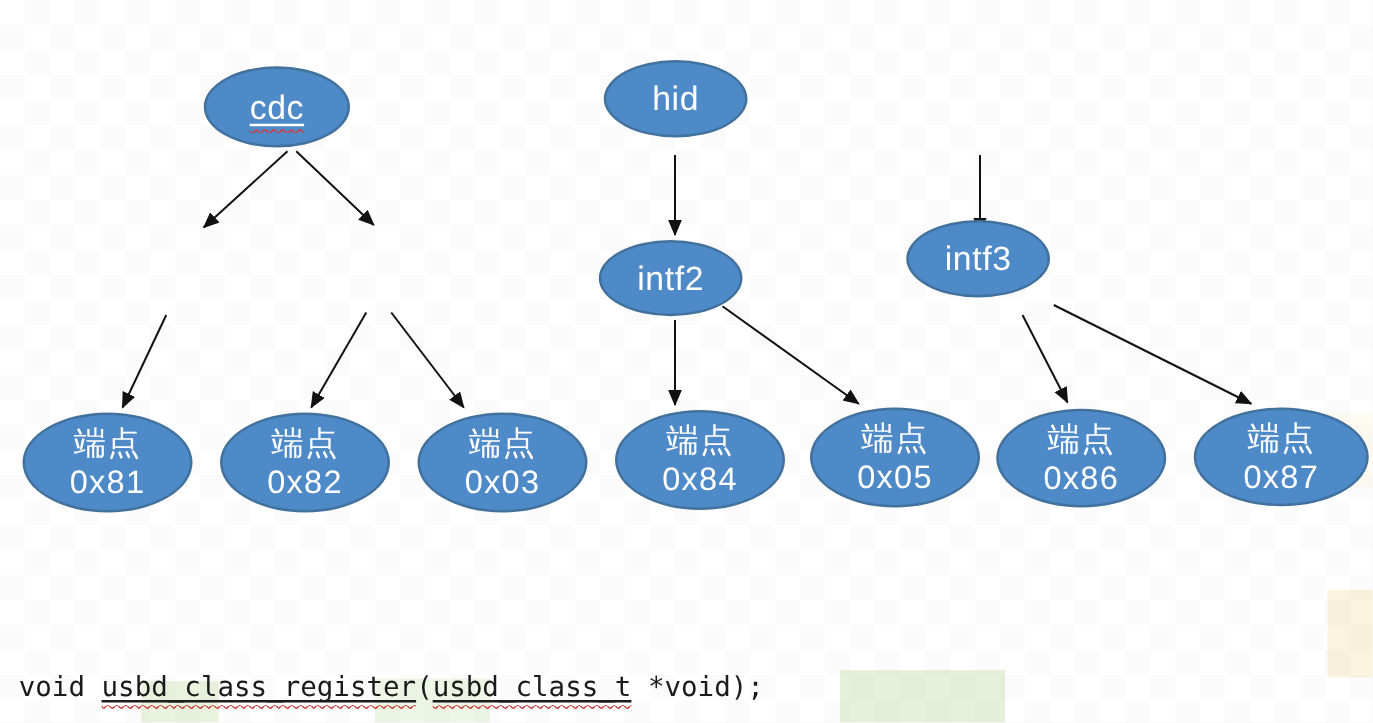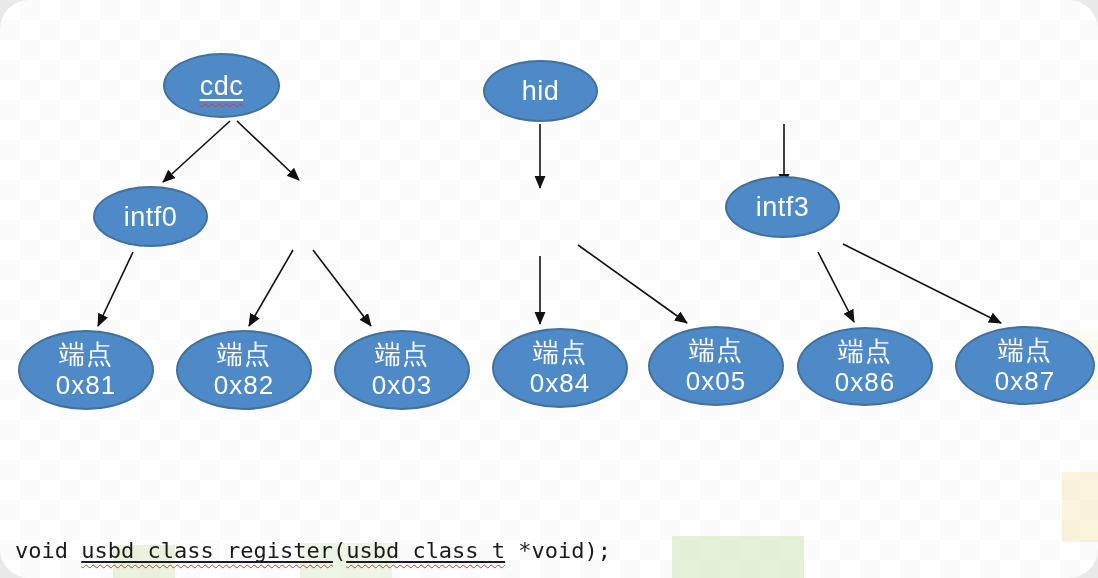--- a/index.html
+++ b/index.html
@@ -11,21 +11,20 @@
     position:relative;
     width:1098px;height:578px;
     overflow:hidden;
     background-color:#ffffff;
     
     background-image:
       linear-gradient(45deg, rgba(0,0,0,.015) 25%, transparent 25%, transparent 75%, rgba(0,0,0,.015) 75%),
       linear-gradient(45deg, rgba(0,0,0,.015) 25%, transparent 25%, transparent 75%, rgba(0,0,0,.015) 75%);
     background-position:0 0, 20px 20px;
     background-size:40px 40px;
-    border-radius:29px;
   }
   .patch{position:absolute;pointer-events:none;}
 
   
   .connectors{position:absolute;left:0;top:0;width:1098px;height:578px;}
 
   
   .node{
     position:absolute;
     border-radius:50%;
@@ -117,26 +116,26 @@
       <line x1="540" y1="256" x2="540" y2="324"></line>
       <line x1="578" y1="245" x2="687" y2="323"></line>
       <line x1="818" y1="252" x2="854" y2="322"></line>
       <line x1="843" y1="244" x2="1001" y2="323"></line>
     </g>
   </svg>
 
   <div class="node" style="left:163px;top:53px;width:117px;height:65px">
     <span class="nlabel u-node"><span class="wavy">cdc</span></span>
   </div>
-  <div class="node" style="left:483px;top:60px;width:115px;height:62px">
+  <div class="node" style="left:483px;top:48px;width:115px;height:62px">
     <span class="nlabel">hid</span>
   </div>
 
-  <div class="node" style="left:93px;top:186px;width:115px;height:61px">
-    <span class="nlabel">intf0</span>
+  <div class="node" style="left:479px;top:192px;width:115px;height:61px">
+    <span class="nlabel">intf2</span>
   </div>
   <div class="node" style="left:725px;top:176px;width:115px;height:62px">
     <span class="nlabel">intf3</span>
   </div>
 
   <div class="node ep" style="left:18px;top:330px;width:136px;height:80px">
     <div class="nlabel">端点</div>
     <div class="nlabel">0x81</div>
   </div>
   <div class="node ep" style="left:176px;top:330px;width:136px;height:80px">

